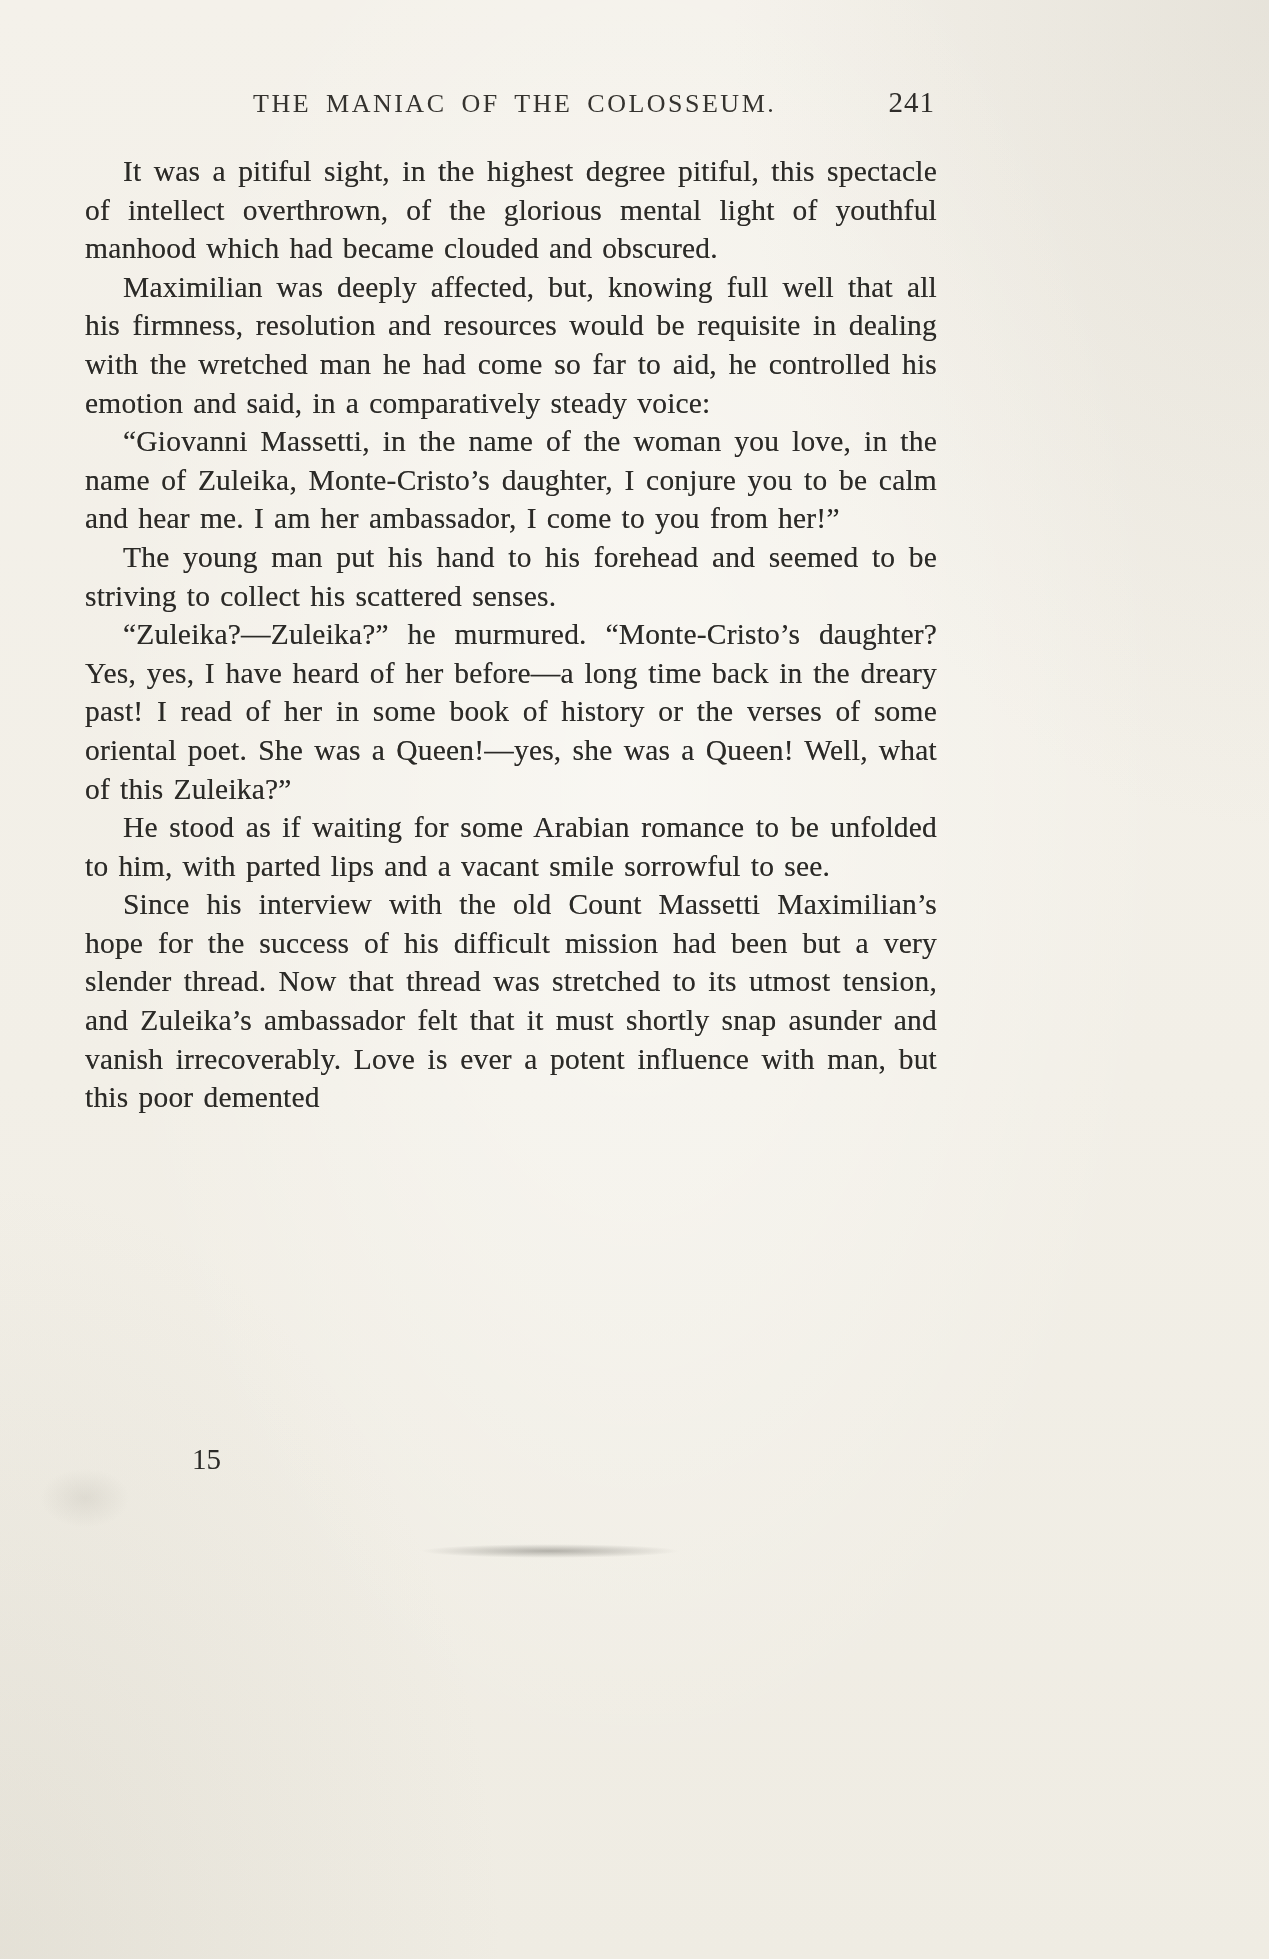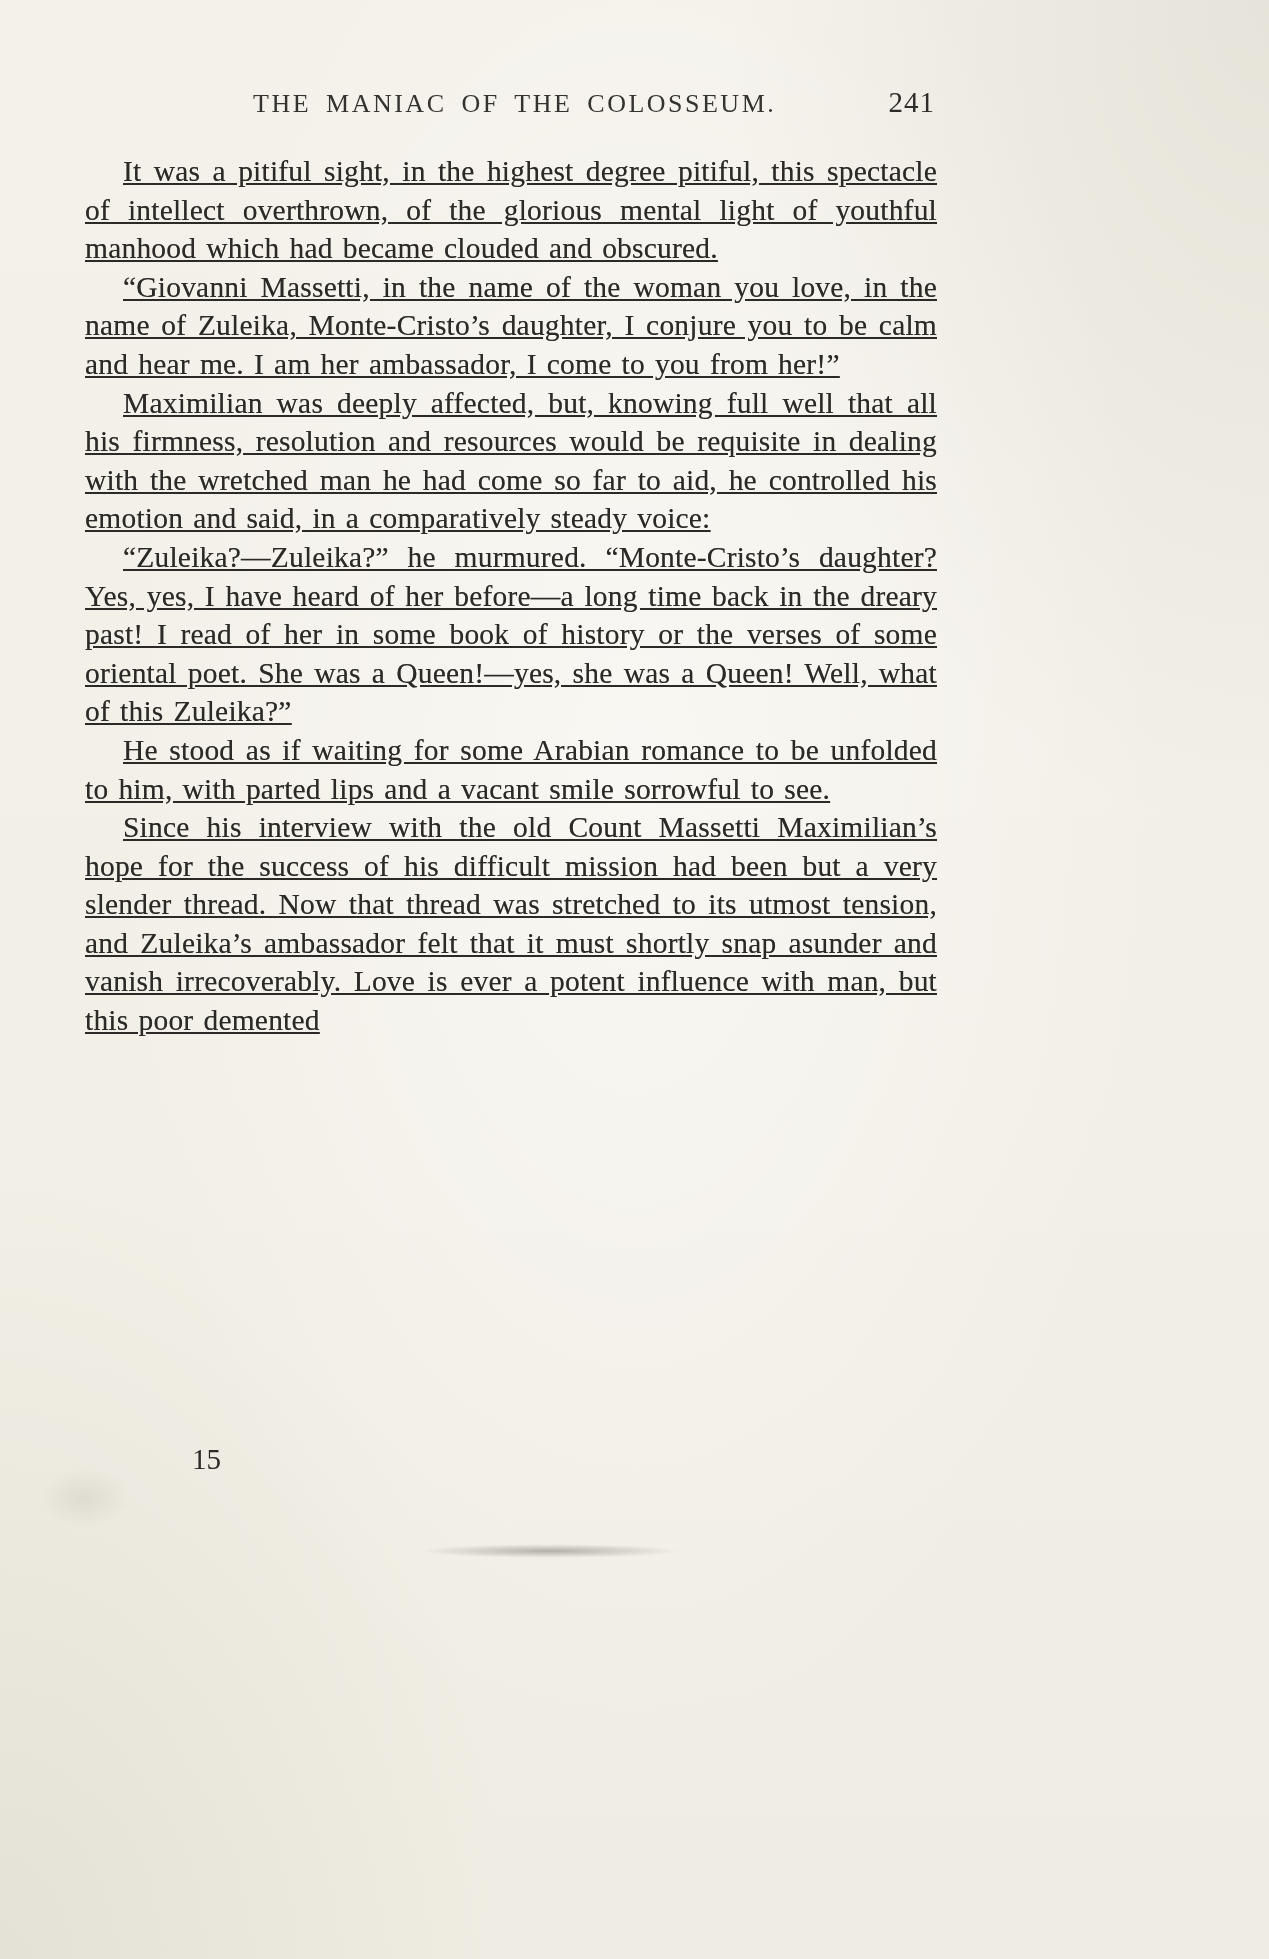--- a/index.html
+++ b/index.html
@@ -57,21 +57,20 @@
   .text-block p {
     margin: 0;
     font-size: 29.5px;
     line-height: 38.6px;
     text-align: justify;
     text-indent: 38px;
     word-spacing: 2.5px;
     letter-spacing: 0.2px;
     color: #2b2a27;
     text-shadow: 0 0 0.4px rgba(43,42,39,0.55);
-    text-decoration: underline;
   }
   .signature-mark {
     position: absolute;
     top: 1443px;
     left: 192px;
     font-size: 29px;
     color: #2b2a27;
     text-align: center;
   }
   
@@ -97,22 +96,23 @@
 
 <div class="page">
 
   <div class="header-row">
     <span class="running-title">THE MANIAC OF THE COLOSSEUM.</span>
     <span class="page-number">241</span>
   </div>
 
   <div class="text-block">
     <p>It was a pitiful sight, in the highest degree pitiful, this spectacle of intellect overthrown, of the glorious mental light of youthful manhood which had became clouded and obscured.</p>
+    <p>Maximilian was deeply affected, but, knowing full well that all his firmness, resolution and resources would be requisite in dealing with the wretched man he had come so far to aid, he controlled his emotion and said, in a comparatively steady voice:</p>
     <p>“Giovanni Massetti, in the name of the woman you love, in the name of Zuleika, Monte-Cristo’s daughter, I conjure you to be calm and hear me.  I am her ambassador, I come to you from her!”</p>
-    <p>Maximilian was deeply affected, but, knowing full well that all his firmness, resolution and resources would be requisite in dealing with the wretched man he had come so far to aid, he controlled his emotion and said, in a comparatively steady voice:</p>
+    <p>The young man put his hand to his forehead and seemed to be striving to collect his scattered senses.</p>
     <p>“Zuleika?—Zuleika?” he murmured.  “Monte-Cristo’s daughter?  Yes, yes, I have heard of her before—a long time back in the dreary past!  I read of her in some book of history or the verses of some oriental poet.  She was a Queen!—yes, she was a Queen!  Well, what of this Zuleika?”</p>
     <p>He stood as if waiting for some Arabian romance to be unfolded to him, with parted lips and a vacant smile sorrowful to see.</p>
     <p>Since his interview with the old Count Massetti Maximilian’s hope for the success of his difficult mission had been but a very slender thread.  Now that thread was stretched to its utmost tension, and Zuleika’s ambassador felt that it must shortly snap asunder and vanish irrecoverably.  Love is ever a potent influence with man, but this poor demented</p>
   </div>
 
   <div class="signature-mark">15</div>
 
   <div class="smudge-bottom"></div>
   <div class="smudge-left-bottom"></div>
 

